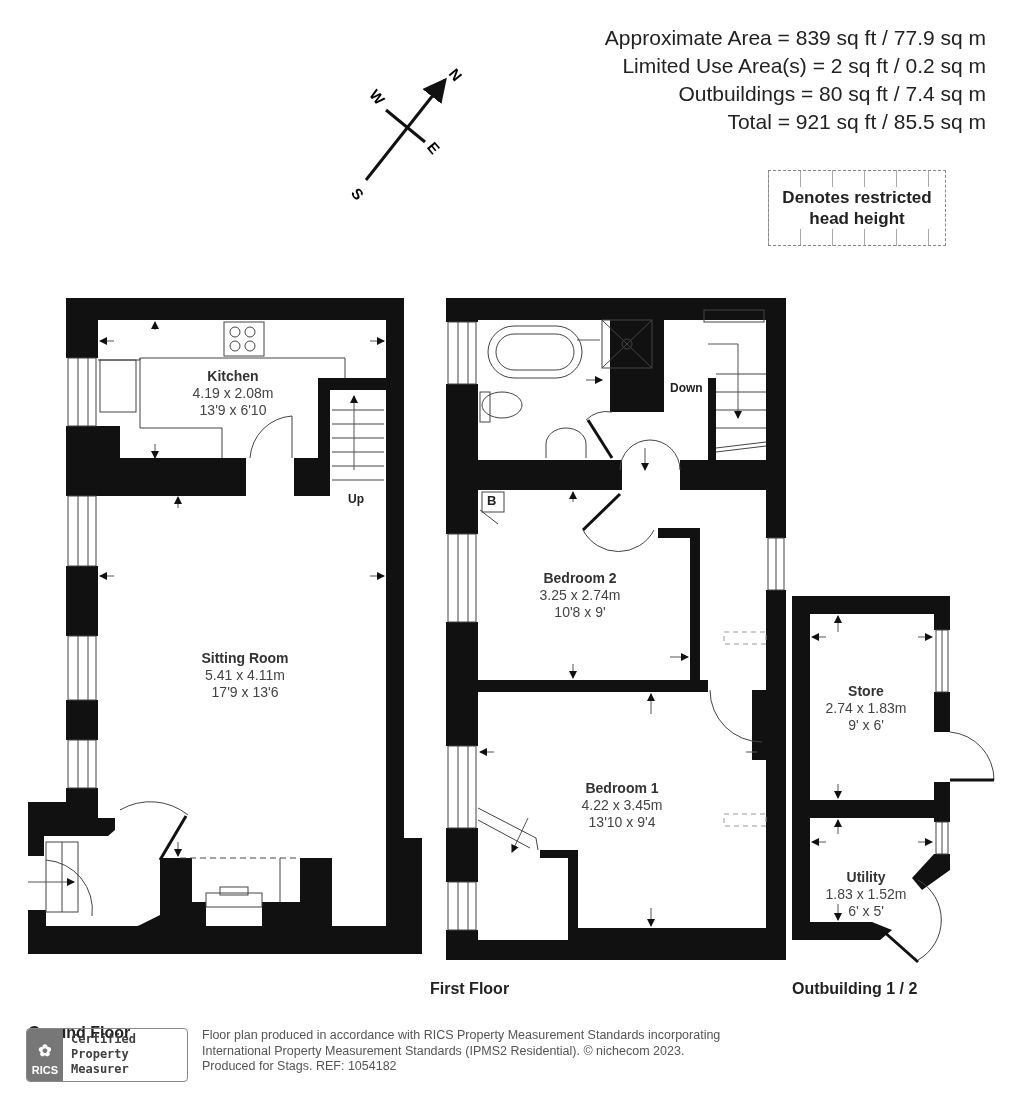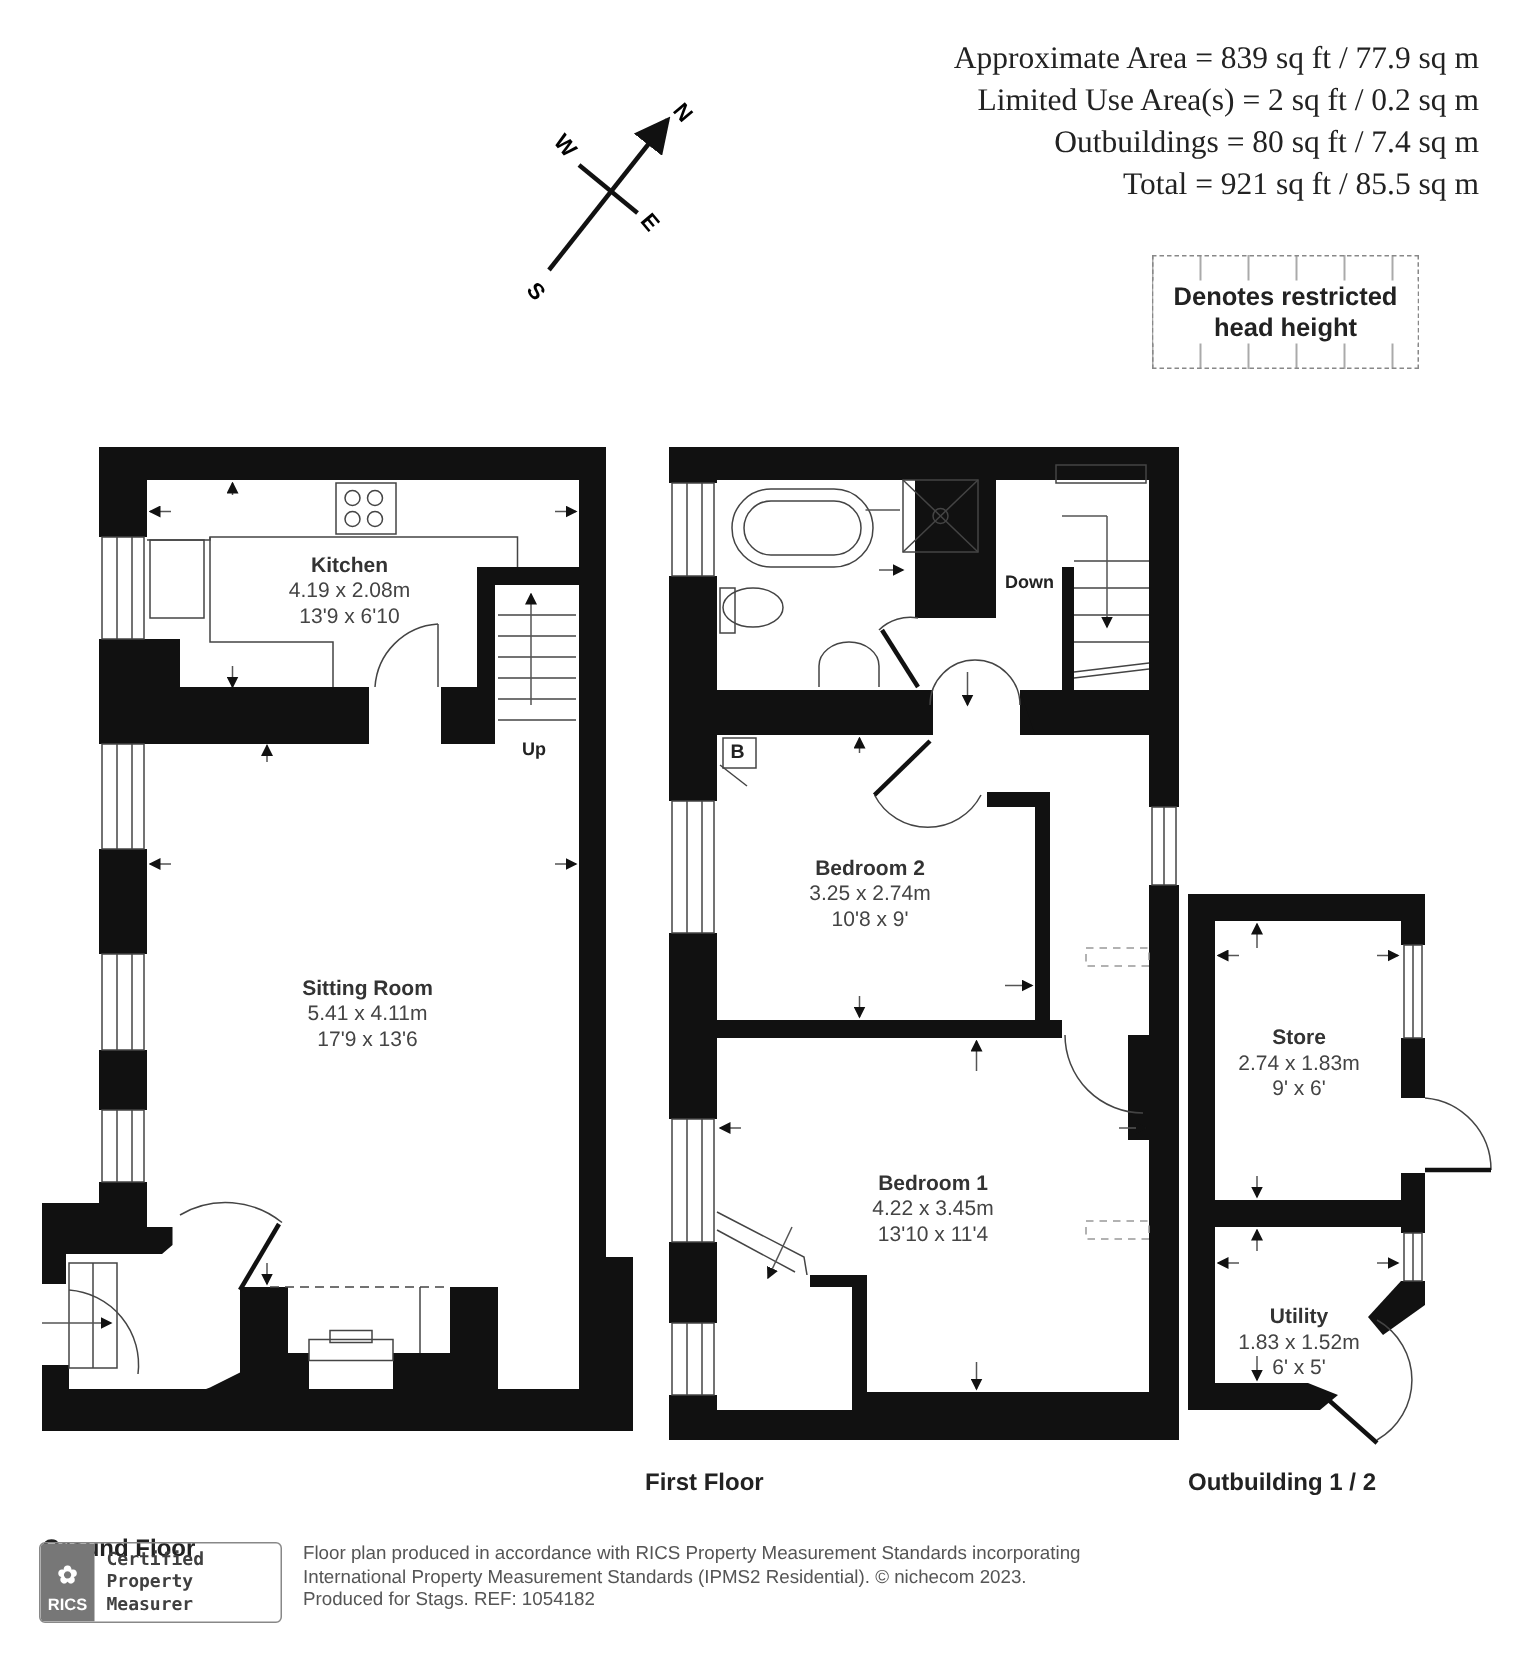--- a/index.html
+++ b/index.html
@@ -1,19 +1,19 @@
 <!DOCTYPE html>
 <html><head>
 <meta charset="utf-8">
 <style>
   html, body { margin:0; padding:0; background:#ffffff; }
   body { width:1024px; height:1104px; position:relative; overflow:hidden;
          font-family:"Liberation Sans", sans-serif; color:#222; }
   .areas { position:absolute; right:38px; top:24px; text-align:right; }
-  .areas .line { font-size:21px; line-height:28px; color:#222;font-family:Liberation Serif, serif; }
+  .areas .line { font-size:21px; line-height:28px; color:#222; }
   .areas .note { font-size:13px; margin-top:4px; color:#333; }
   .restricted { position:absolute; left:768px; top:170px; width:178px; height:76px;
                 border:1.5px dashed #888; box-sizing:border-box;
                 display:flex; align-items:center; justify-content:center; text-align:center;
                 font-weight:bold; font-size:17px; line-height:21px; color:#222;
                 background-image:repeating-linear-gradient(90deg, transparent 0 31px, #aaa 31px 32px);
                 background-size:32px 100%; }
   .restricted span { background:#fff; padding:0 2px; }
   svg.plan { position:absolute; left:0; top:0; }
   .room-label { position:absolute; text-align:center; transform:translateX(-50%); }
@@ -300,21 +300,21 @@
 <div class="small-label" style="left:348px; top:492px;">Up</div>
 
 <div class="room-label" style="left:580px; top:570px;">
   <div class="name">Bedroom 2</div>
   <div class="dim">3.25 x 2.74m</div>
   <div class="dim">10'8 x 9'</div>
 </div>
 <div class="room-label" style="left:622px; top:780px;">
   <div class="name">Bedroom 1</div>
   <div class="dim">4.22 x 3.45m</div>
-  <div class="dim">13'10 x 11'4</div>
+  <div class="dim">13'10 x 9'4</div>
 </div>
 <div class="small-label" style="left:670px; top:337px;margin-top:44px;">Down</div>
 <div class="small-label" style="left:487px; top:493px; font-size:13px;">B</div>
 
 <div class="room-label" style="left:866px; top:683px;">
   <div class="name">Store</div>
   <div class="dim">2.74 x 1.83m</div>
   <div class="dim">9' x 6'</div>
 </div>
 <div class="room-label" style="left:866px; top:839px;margin-top:30px;">

